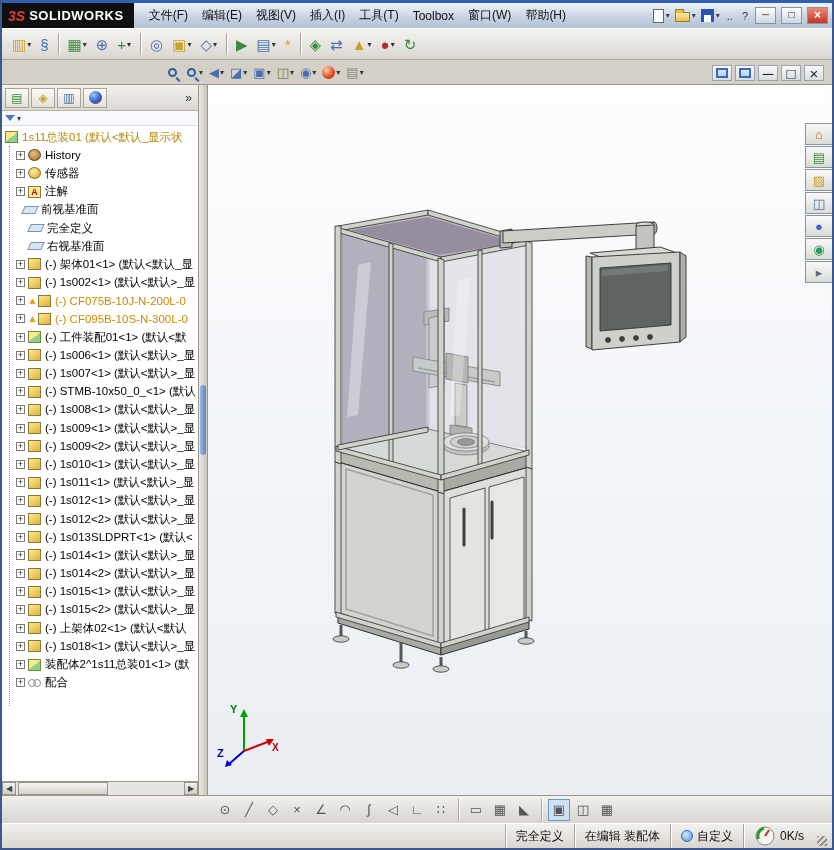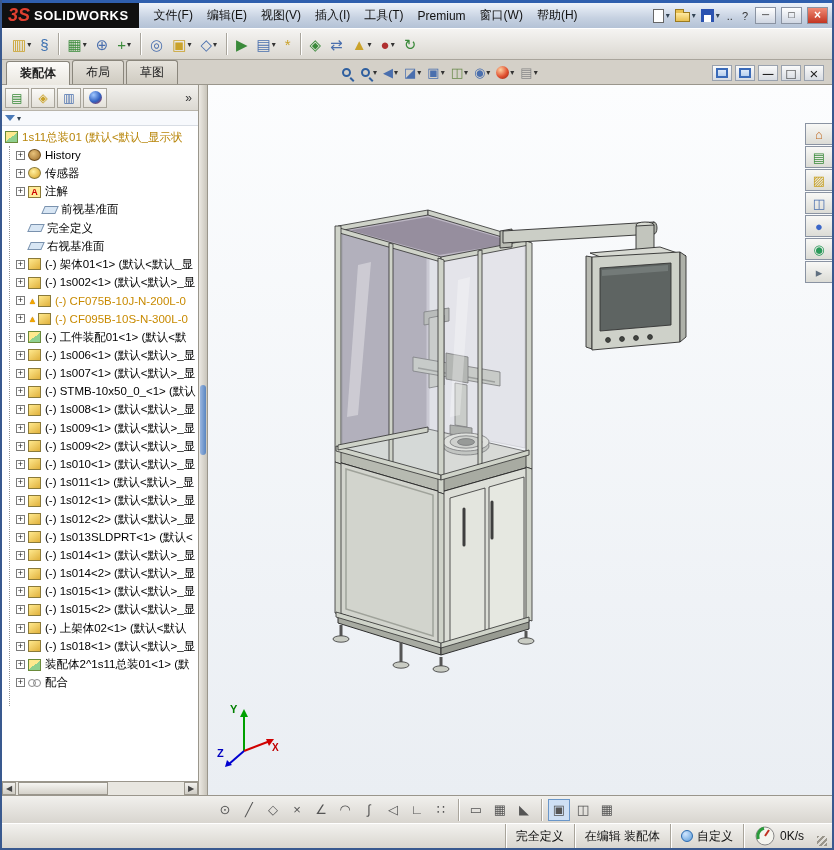--- a/index.html
+++ b/index.html
@@ -3,21 +3,21 @@
 <meta charset="utf-8">
 <style>
 *{box-sizing:border-box;margin:0;padding:0}
 html,body{width:834px;height:850px;overflow:hidden}
 body{font-family:"Liberation Sans","DejaVu Sans",sans-serif;background:#d4d0c8;font-size:12px}
 #app{width:834px;height:850px;display:flex;flex-direction:column;border:2px solid #39598f;border-top:none}
 
 
 .titlebar{height:28px;min-height:28px;border-top:3px solid #2f5fae;background:linear-gradient(#eef3fa,#c6d1e1 60%,#b4c2d6);display:flex;align-items:center}
 .logo{height:100%;background:#101010;color:#fff;display:flex;align-items:center;padding:0 10px 0 6px;gap:4px}
-.logo-mark{color:#e04030;font-weight:bold;font-style:italic;font-size:18px}
+.logo-mark{color:#e04030;font-weight:bold;font-style:italic;font-size:14px}
 .logo-text{font-weight:bold;font-size:13px;letter-spacing:.5px}
 .menus{display:flex;align-items:center;margin-left:8px}
 .menu-item{padding:4px 7px;color:#111;cursor:default}
 .qbar{margin-left:auto;display:flex;align-items:center;gap:5px;padding-right:4px}
 .qb-new{width:11px;height:14px;background:#fff;border:1px solid #666;display:inline-block}
 .qb-open{width:15px;height:10px;background:linear-gradient(#ffe9a0,#e8c050);border:1px solid #9a7a20;display:inline-block;position:relative;margin-top:3px}
 .qb-open::before{content:"";position:absolute;top:-4px;left:-1px;width:7px;height:3px;background:#e8c050;border:1px solid #9a7a20;border-bottom:none}
 .qb-save{width:13px;height:13px;background:#2a52b0;display:inline-block;position:relative}
 .qb-save::after{content:"";position:absolute;left:3px;top:6px;right:3px;bottom:0;background:#fff}
 .qtext{color:#333;font-size:11px;padding:0 2px}
@@ -113,21 +113,21 @@
     <div class="logo">
       <span class="logo-mark">3S</span>
       <span class="logo-text">SOLIDWORKS</span>
     </div>
     <div class="menus">
         <span class="menu-item">文件(F)</span>
         <span class="menu-item">编辑(E)</span>
         <span class="menu-item">视图(V)</span>
         <span class="menu-item">插入(I)</span>
         <span class="menu-item">工具(T)</span>
-        <span class="menu-item">Premium</span>
+        <span class="menu-item">Toolbox</span>
         <span class="menu-item">窗口(W)</span>
         <span class="menu-item">帮助(H)</span>
       </div>
     <div class="qbar">
       <span class="qb-new"></span>
         <span class="tiny-caret">▾</span>
       <span class="qb-open"></span>
         <span class="tiny-caret">▾</span>
       <span class="qb-save"></span>
         <span class="tiny-caret">▾</span>
@@ -196,25 +196,20 @@
       <span class="tbtn">
         <span class="glyph" style="color: rgb(176, 48, 48);">●</span>
         <span class="caret">▾</span>
       </span>
       <span class="tbtn">
         <span class="glyph" style="color: rgb(58, 138, 58);">↻</span>
       </span>
     </div>
 
   <div class="tabrow">
-    <div style="display:flex;align-items:flex-end">
-        <span class="ctab active">装配体</span>
-        <span class="ctab">布局</span>
-        <span class="ctab">草图</span>
-      </div>
     <div class="headsup">
         <span class="hbtn">
           <span class="mag"></span>
         </span>
         <span class="hbtn">
           <span class="mag"></span>
           <span class="caret">▾</span>
         </span>
         <span class="hbtn">
           <span class="glyph" style="color: rgb(74, 111, 174);">◀</span>
@@ -303,21 +298,21 @@
           <div class="tree-row" style="padding-left: 14px;">
             <span class="exp">+</span>
             <span class="tico i-sensor"></span>
             <span class="tlabel">传感器</span>
           </div>
           <div class="tree-row" style="padding-left: 14px;">
             <span class="exp">+</span>
             <span class="tico i-annotation"></span>
             <span class="tlabel">注解</span>
           </div>
-          <div class="tree-row" style="padding-left: 28px;">
+          <div class="tree-row" style="padding-left: 8px;">
             <span class="exp-sp" style="width: 13px; min-width: 13px;"></span>
             <span class="tico i-plane"></span>
             <span class="tlabel">前视基准面</span>
           </div>
           <div class="tree-row" style="padding-left: 14px;">
             <span class="exp-sp" style="width: 13px; min-width: 13px;"></span>
             <span class="tico i-plane"></span>
             <span class="tlabel">完全定义</span>
           </div>
           <div class="tree-row" style="padding-left: 14px;">

